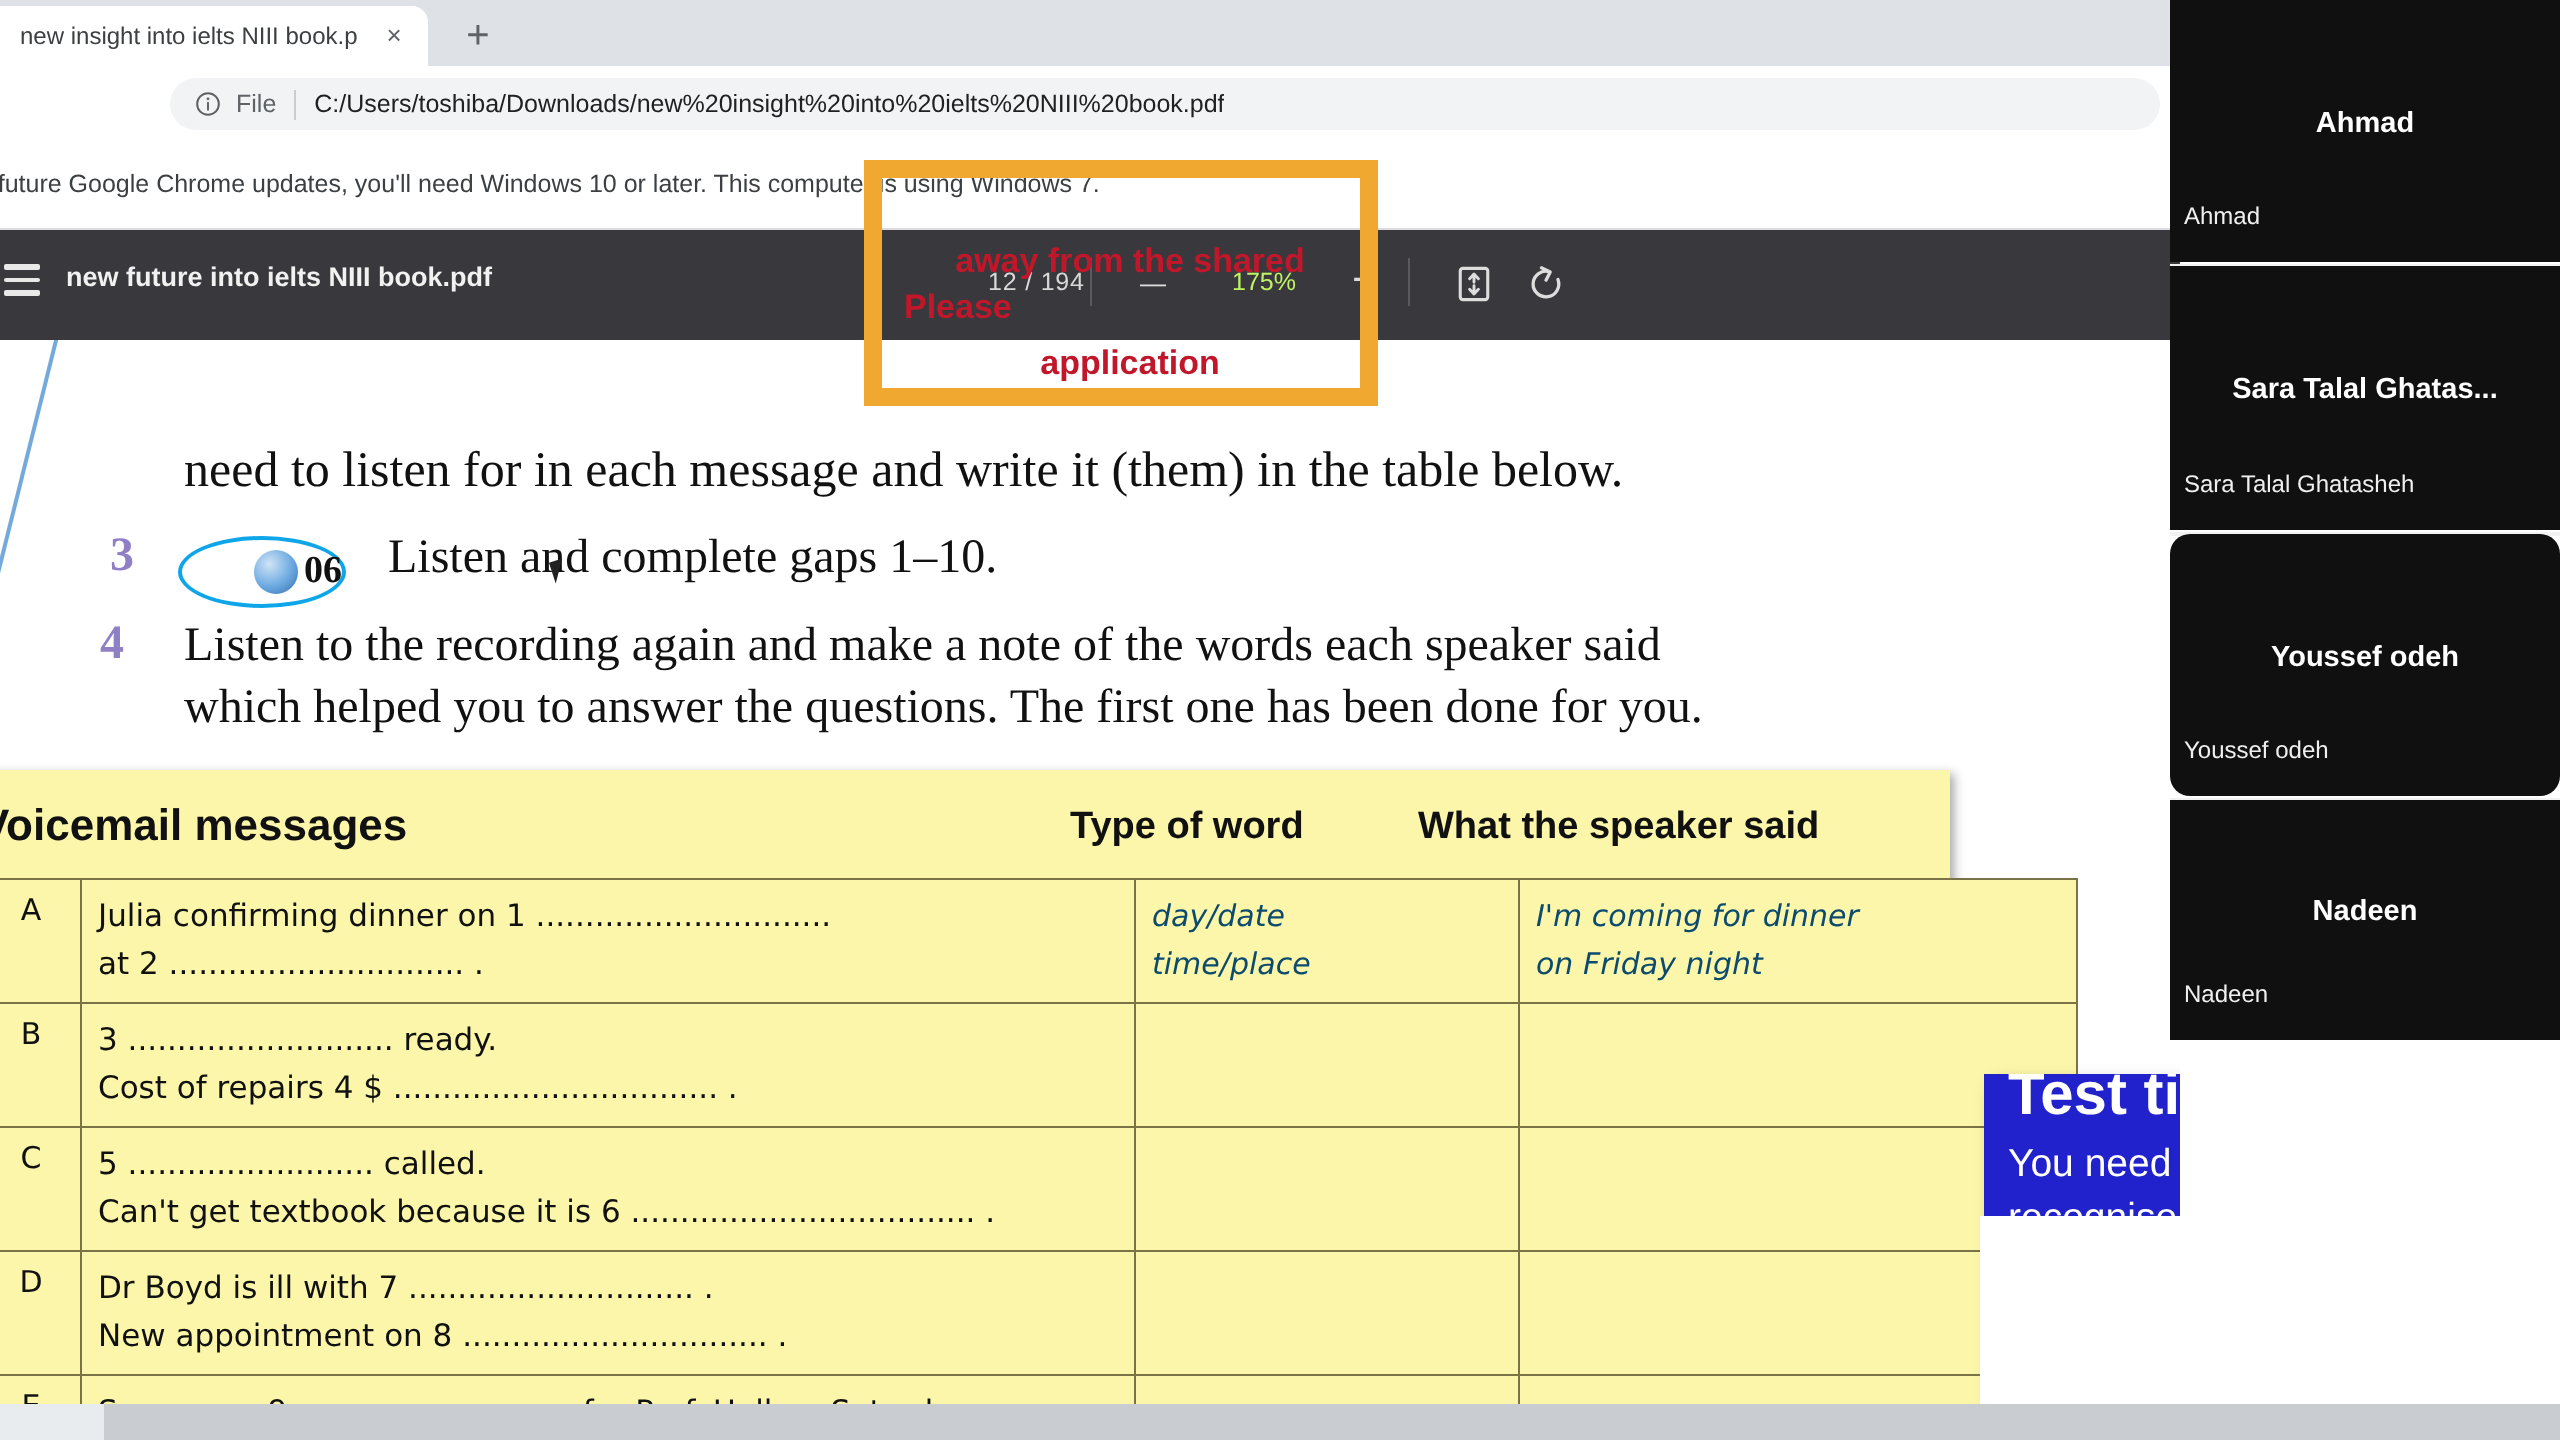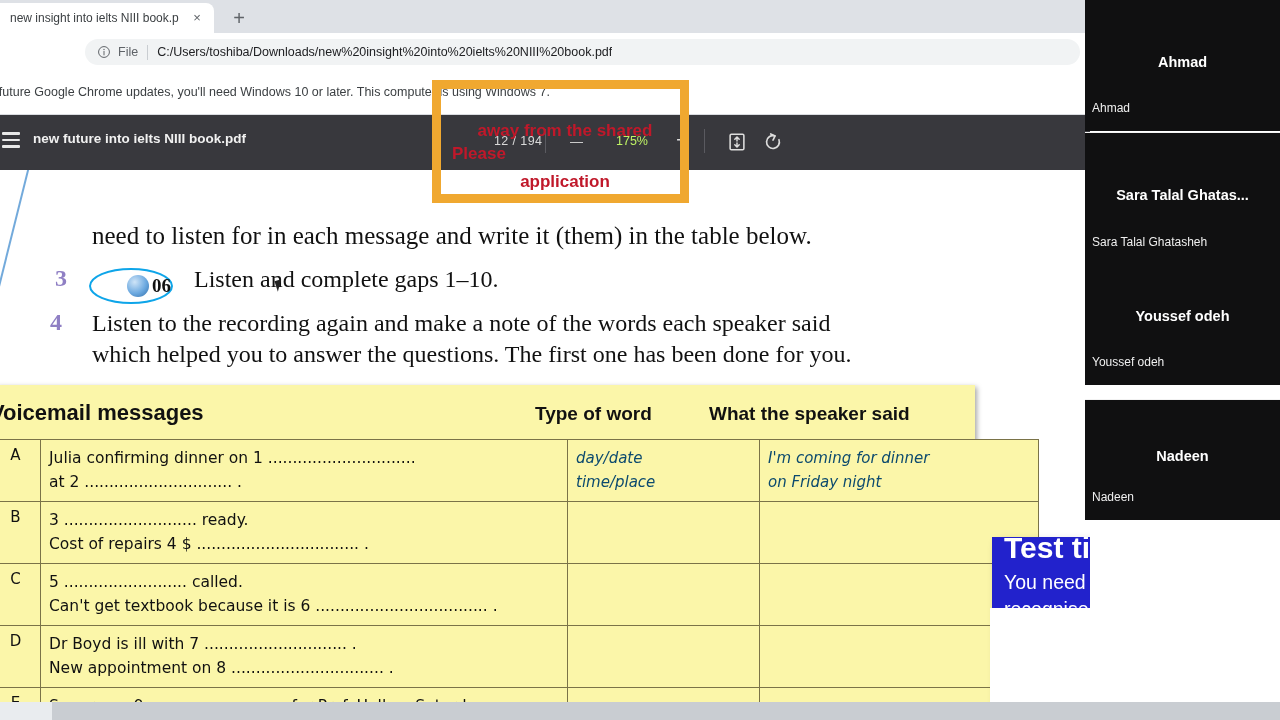--- a/index.html
+++ b/index.html
@@ -298,21 +298,21 @@
     <div class="tile" style="top: 0px; height: 131px;">
       <div class="tile-name-big" style="top: 53.5px;">Ahmad</div>
       <div class="tile-name-small" style="top: 101px;">Ahmad</div>
     </div>
     <div class="tile-sep" style="top: 132px;"></div>
     <div class="tile" style="top: 133px; height: 132px;">
       <div class="tile-name-big" style="top: 54px;">Sara Talal Ghatas...</div>
       <div class="tile-name-small" style="top: 102px;">Sara Talal Ghatasheh</div>
     </div>
     <div class="tile-sep" style="top: 266px;"></div>
-    <div class="tile" style="top: 254px; height: 131px;">
+    <div class="tile" style="top: 267px; height: 131px; border-radius: 10px;">
       <div class="tile-name-big" style="top: 53.5px;">Youssef odeh</div>
       <div class="tile-name-small" style="top: 101px;">Youssef odeh</div>
     </div>
     <div class="tile-sep" style="top: 399px;"></div>
     <div class="tile" style="top: 400px; height: 120px;">
       <div class="tile-name-big" style="top: 48px;">Nadeen</div>
       <div class="tile-name-small" style="top: 90px;">Nadeen</div>
     </div>
   </div>
 

